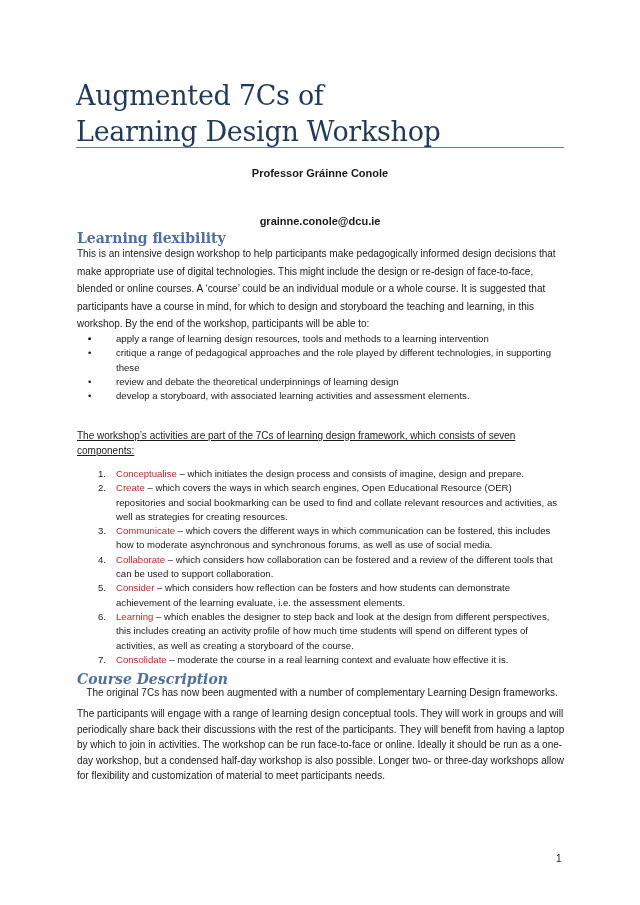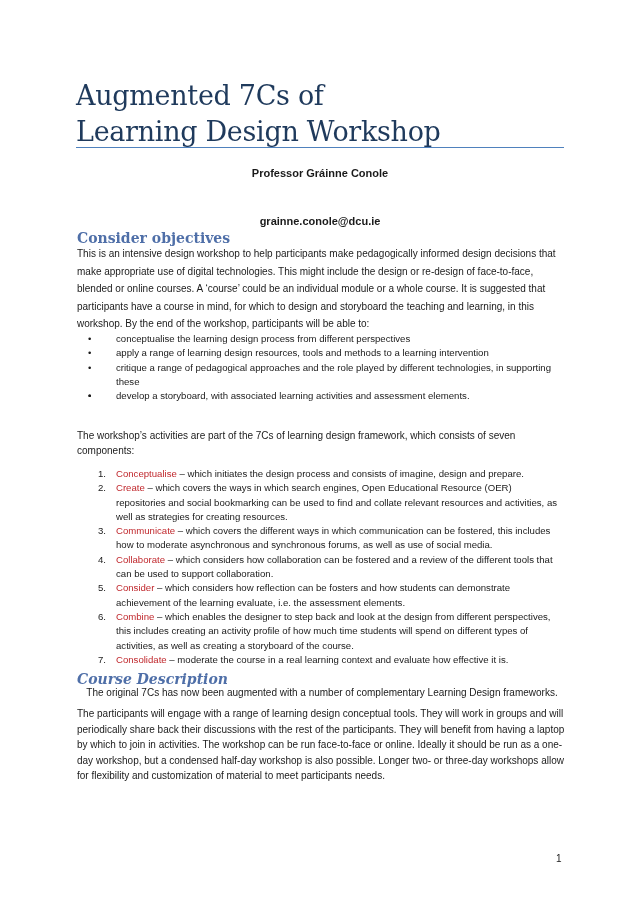--- a/index.html
+++ b/index.html
@@ -49,40 +49,40 @@
 
   <div class="title">
     <div>Augmented 7Cs of</div>
     <div>Learning Design Workshop</div>
   </div>
   <div class="rule"></div>
 
   <div class="author">Professor Gráinne Conole</div>
   <div class="email">grainne.conole@dcu.ie</div>
 
-  <div class="heading" style="top:229px;">Consider objectives</div>
+  <div class="heading" style="top:229px;">Learning flexibility</div>
   <p class="para" style="top:245px;">This is an intensive design workshop to help participants make pedagogically informed design decisions that make appropriate use of digital technologies. This might include the design or re-design of face-to-face, blended or online courses. A ‘course’ could be an individual module or a whole course. It is suggested that participants have a course in mind, for which to design and storyboard the teaching and learning, in this workshop. By the end of the workshop, participants will be able to:</p>
 
   <ul class="bullets">
-    <li><span class="dot">•</span><span>conceptualise the learning design process from different perspectives</span></li>
+    <li><span class="dot">•</span></li>
     <li><span class="dot">•</span><span>apply a range of learning design resources, tools and methods to a learning intervention</span></li>
     <li><span class="dot">•</span><span>critique a range of pedagogical approaches and the role played by different technologies, in supporting these</span></li>
-    <li><span class="dot">•</span></li>
+    <li><span class="dot">•</span><span>review and debate the theoretical underpinnings of learning design</span></li>
     <li><span class="dot">•</span><span>develop a storyboard, with associated learning activities and assessment elements.</span></li>
   </ul>
 
-  <p class="para" style="top:429px; line-height:14.5px;">The workshop’s activities are part of the 7Cs of learning design framework, which consists of seven components:</p>
+  <p class="para" style="top:429px; line-height:14.5px;text-decoration:underline;">The workshop’s activities are part of the 7Cs of learning design framework, which consists of seven components:</p>
 
   <ol class="sevencs">
     <li><span class="num">1.</span><span class="term">Conceptualise</span><span> – which initiates the design process and consists of imagine, design and prepare.</span></li>
     <li><span class="num">2.</span><span class="term">Create</span><span> – which covers the ways in which search engines, Open Educational Resource (OER) repositories and social bookmarking can be used to find and collate relevant resources and activities, as well as strategies for creating resources.</span></li>
     <li><span class="num">3.</span><span class="term">Communicate</span><span> – which covers the different ways in which communication can be fostered, this includes how to moderate asynchronous and synchronous forums, as well as use of social media.</span></li>
     <li><span class="num">4.</span><span class="term">Collaborate</span><span> – which considers how collaboration can be fostered and a review of the different tools that can be used to support collaboration.</span></li>
     <li><span class="num">5.</span><span class="term">Consider</span><span> – which considers how reflection can be fosters and how students can demonstrate achievement of the learning evaluate, i.e. the assessment elements.</span></li>
-    <li><span class="num">6.</span><span class="term">Combine</span><span> – which enables the designer to step back and look at the design from different perspectives, this includes creating an activity profile of how much time students will spend on different types of activities, as well as creating a storyboard of the course.</span></li>
+    <li><span class="num">6.</span><span class="term">Learning</span><span> – which enables the designer to step back and look at the design from different perspectives, this includes creating an activity profile of how much time students will spend on different types of activities, as well as creating a storyboard of the course.</span></li>
     <li><span class="num">7.</span><span class="term">Consolidate</span><span> – moderate the course in a real learning context and evaluate how effective it is.</span></li>
   </ol>
 
   <p class="para" style="top:686px; line-height:14.5px;text-align:center;">The original 7Cs has now been augmented with a number of complementary Learning Design frameworks.</p>
 
   <div class="heading" style="top:670px;font-style:italic;">Course Description</div>
   <p class="para" style="top:706px; line-height:15.5px;">The participants will engage with a range of learning design conceptual tools. They will work in groups and will periodically share back their discussions with the rest of the participants. They will benefit from having a laptop by which to join in activities. The workshop can be run face-to-face or online. Ideally it should be run as a one-day workshop, but a condensed half-day workshop is also possible. Longer two- or three-day workshops allow for flexibility and customization of material to meet participants needs.</p>
 
   <div class="pagenum">1</div>
 </div>

